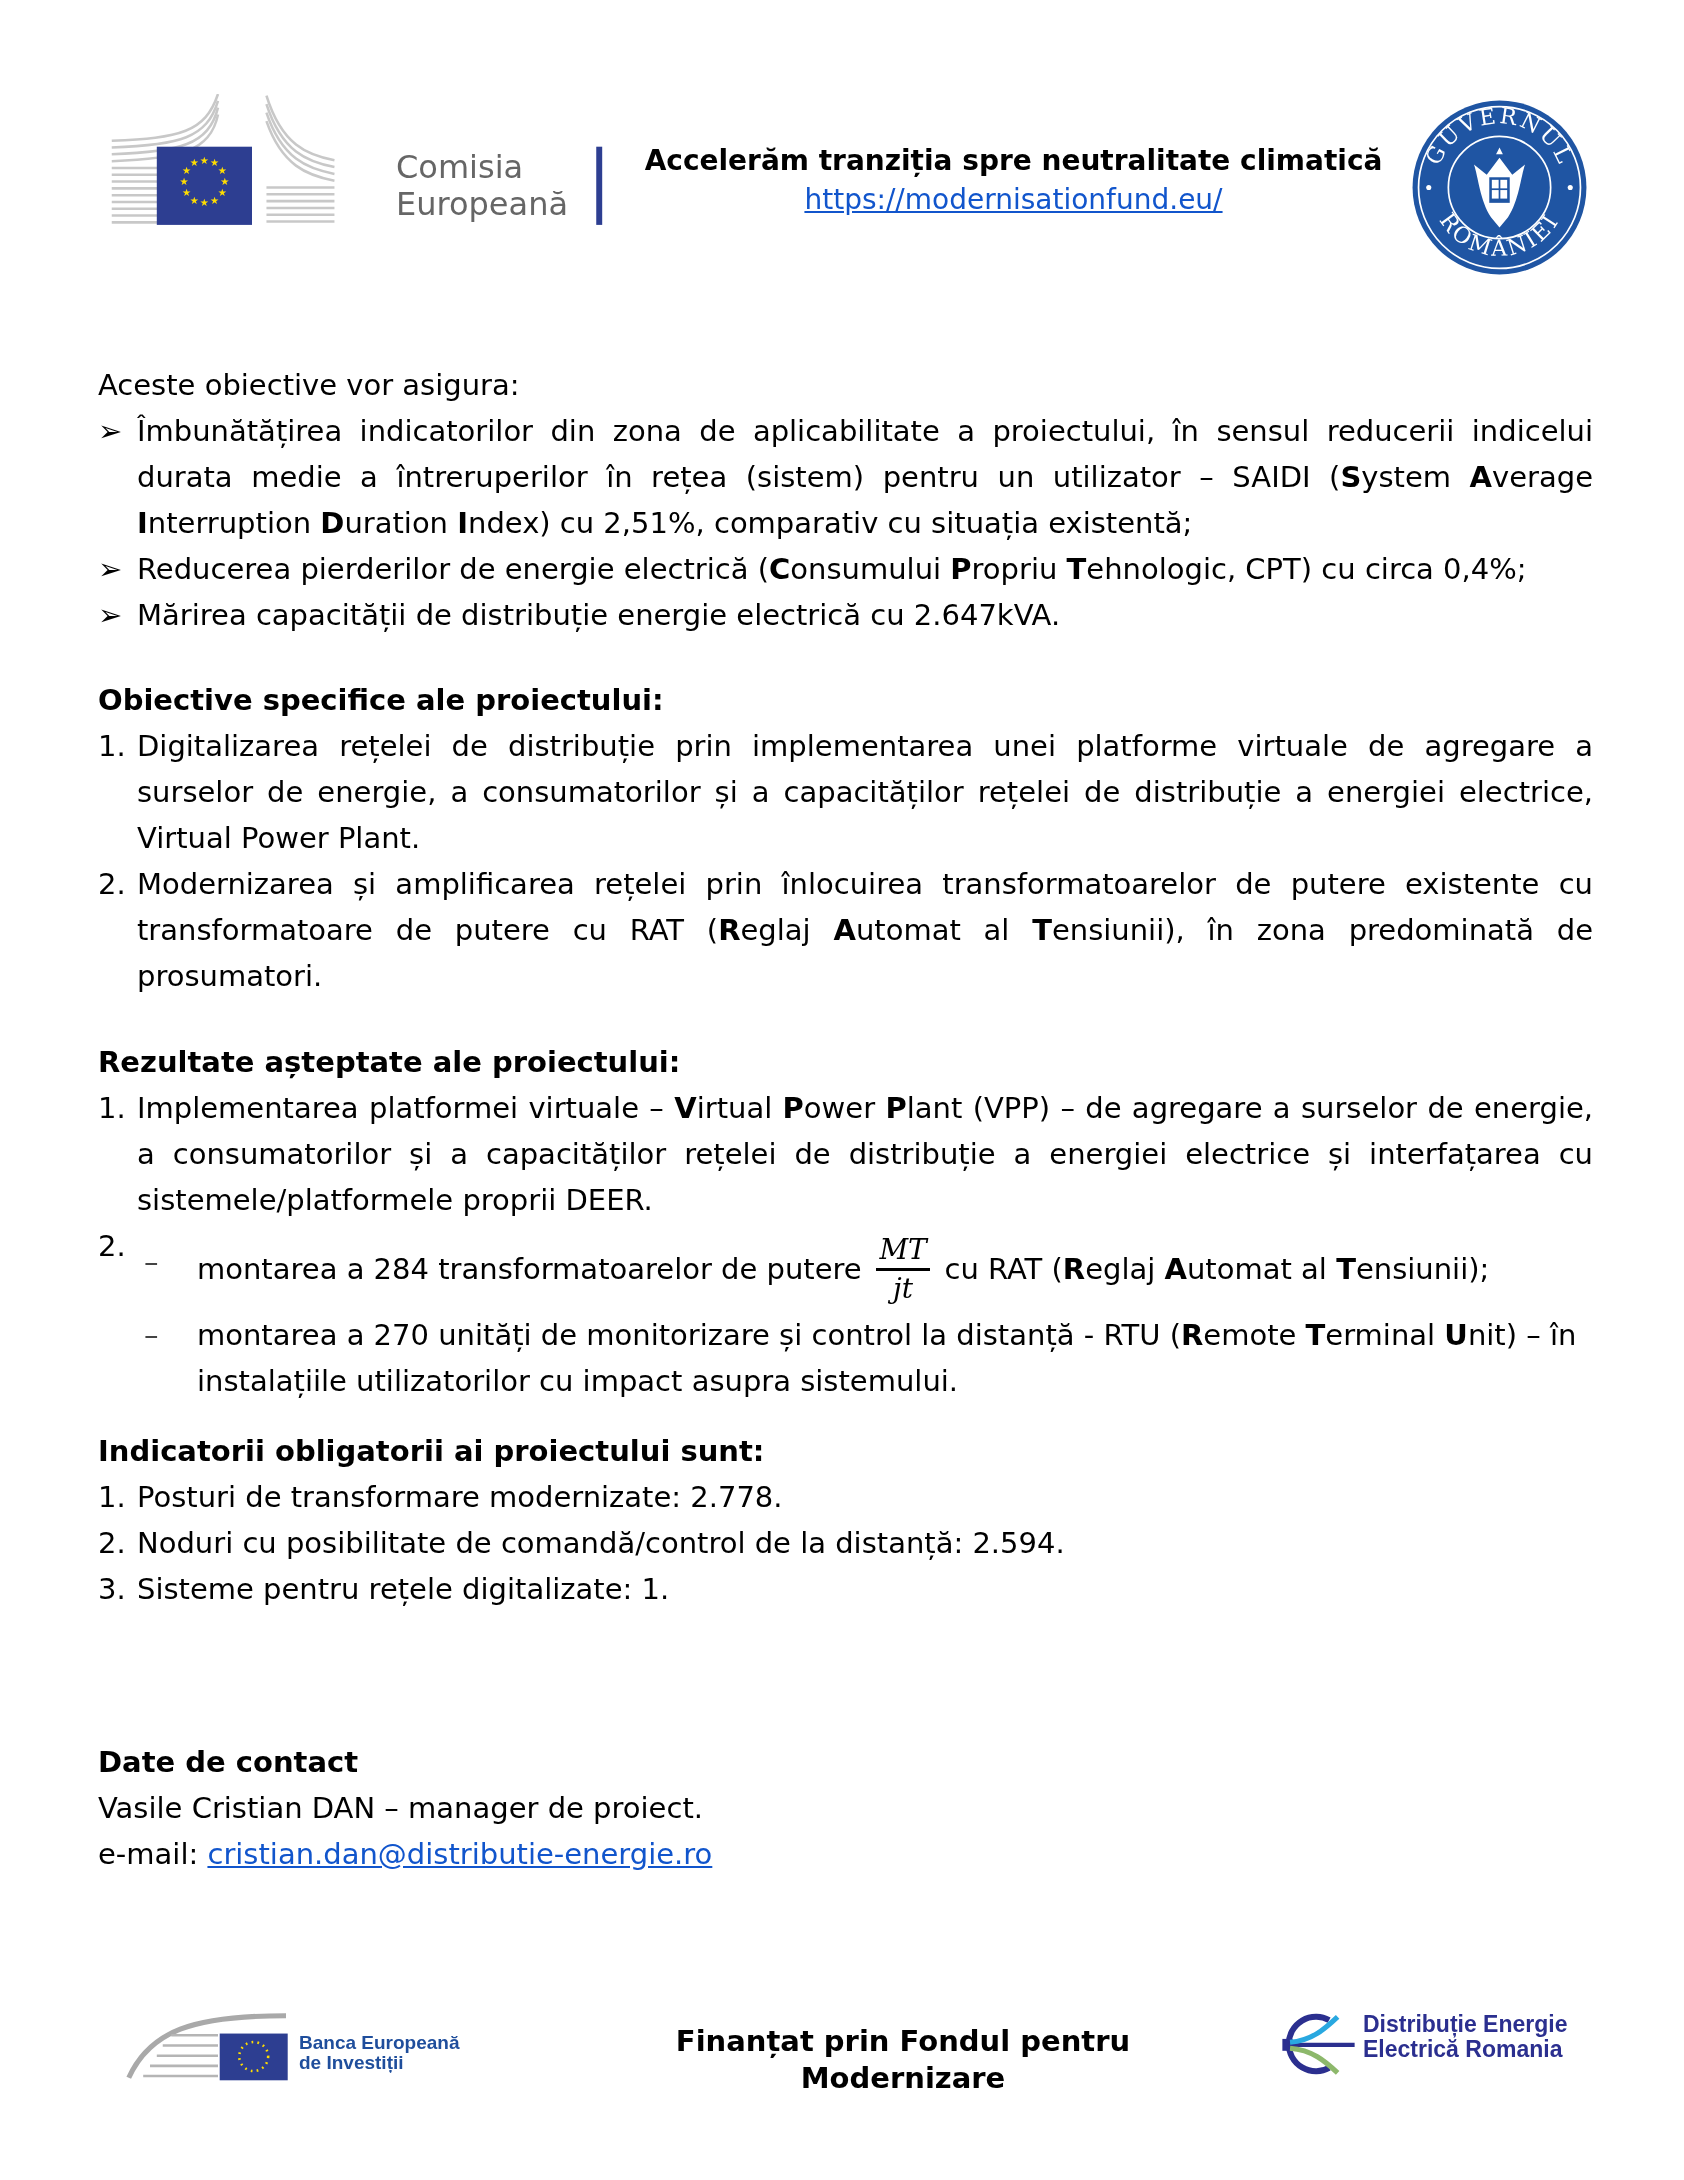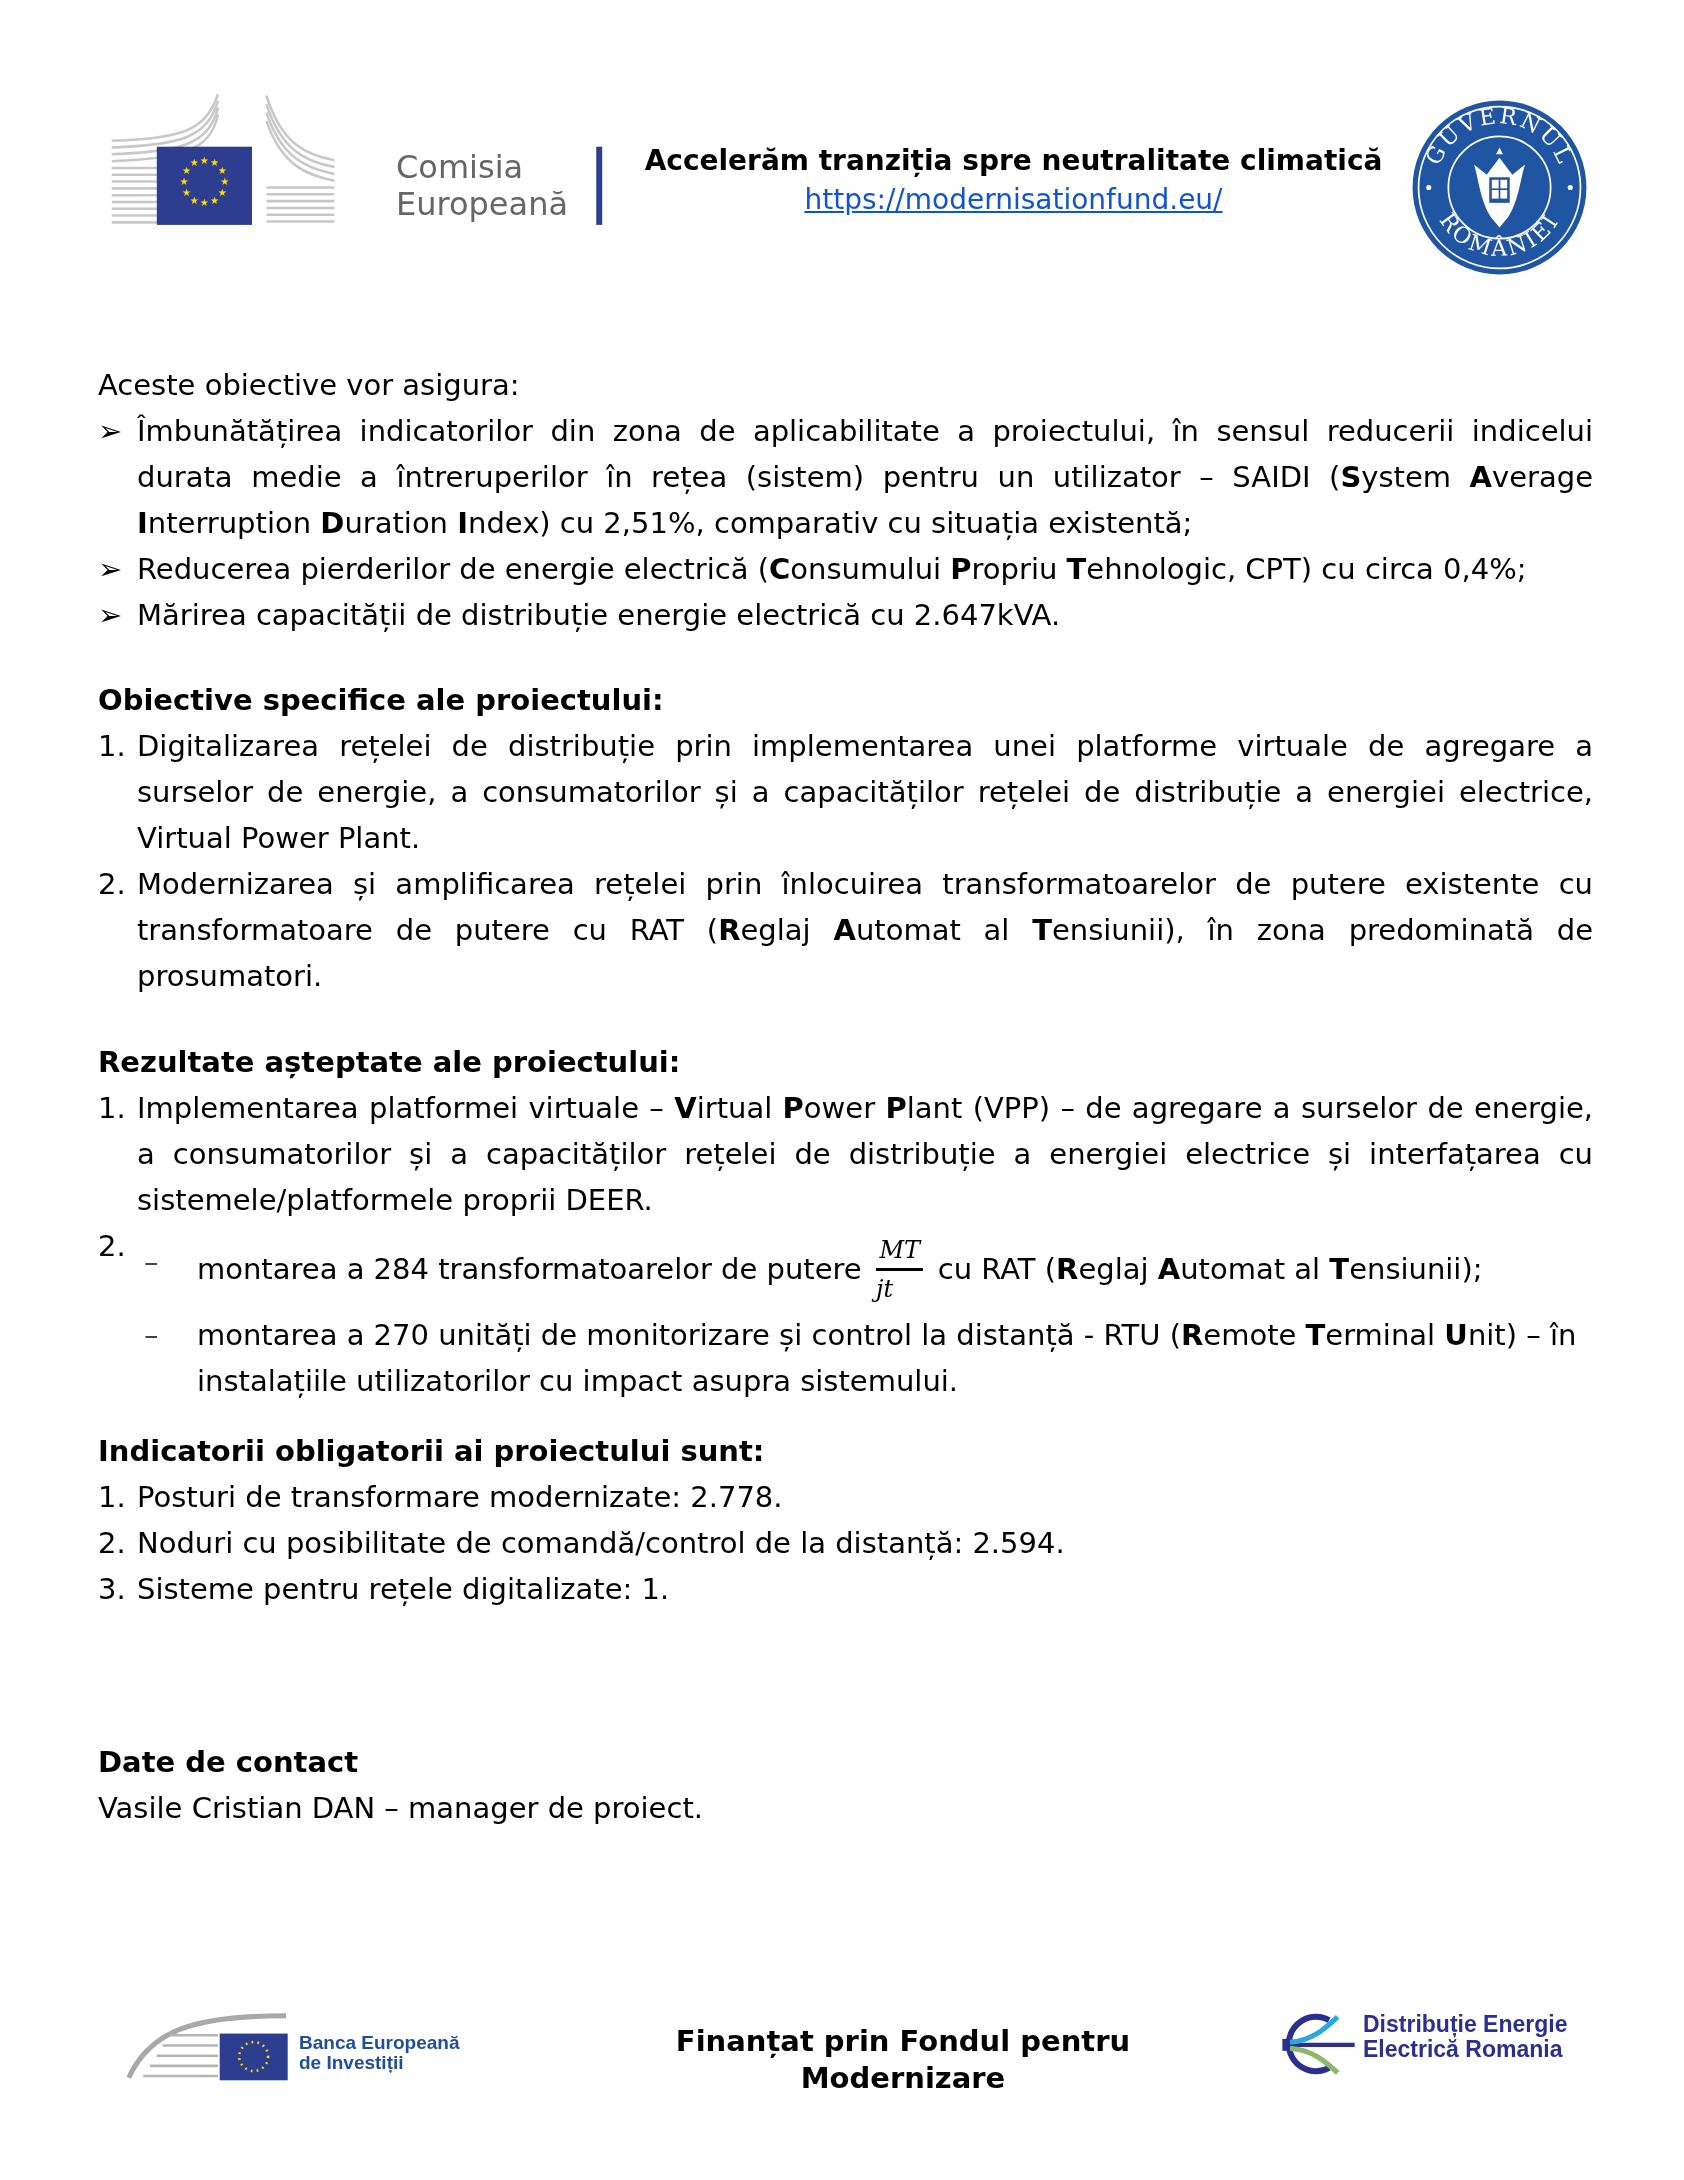--- a/index.html
+++ b/index.html
@@ -21,21 +21,21 @@
   .txt { font-size: 29px; line-height: 46px; margin-top: 17px; }
   .para { position: absolute; left: 98px; width: 1495px; }
   .bullet-row { position: relative; padding-left: 39px; text-align: justify; }
   .bullet-row .marker { position: absolute; left: 0; top: 0; }
   .num-row { position: relative; padding-left: 39px; text-align: justify; text-align-last: left; }
   .num-row .marker { position: absolute; left: 0; top: 0; }
   .justify-full { text-align-last: left; }
   .h { font-weight: bold; }
   .dash-row { position: relative; padding-left: 99px; }
   .dash-row .marker { position: absolute; left: 46px; top: 0; color: #444; }
-  .frac { display: inline-block; vertical-align: middle; font-family: "DejaVu Serif", serif; font-style: italic; font-size: 24px; line-height: 36px; margin: 0 5.1px; }
+  .frac { display: inline-block; vertical-align: middle; text-align: center; font-family: "DejaVu Serif", serif; font-style: italic; font-size: 28px; line-height: 36px; margin: 0 5.1px; }
   .frac .num { display: block; border-bottom: 3.4px solid #000; padding: 0 3.4px; }
   .frac .den { display: block; }
   a.link { color: #1155cc; text-decoration: underline; }
 
   
   #eib-logo { left: 124px; top: 1997px; width: 358px; height: 85px; }
   #footer-center { left: 588px; top: 2023px; width: 630px; text-align: center; font-weight: bold; font-size: 29px; line-height: 37px; }
   #deer-logo { left: 1278px; top: 2010px; width: 324px; height: 68px; }
   .deer-text { position: absolute; left: 85px; top: 1.7px; color: #2b2f8f; font-weight: bold; font-size: 23px; line-height: 25.6px; font-family: "Liberation Sans", sans-serif; }
   .eib-text { position: absolute; left: 175px; top: 36px; color: #1f4e9c; font-weight: bold; font-size: 19px; line-height: 20.4px; font-family: "Liberation Sans", sans-serif; }
@@ -187,20 +187,23 @@
   </div>
   <div class="num-row">
     <span class="marker">3.</span>
     <span>Sisteme pentru rețele digitalizate: 1.</span>
   </div>
 </div>
 
 <div class="para txt" style="top:1722px;">
   <div class="h">Date de contact</div>
   <div>Vasile Cristian DAN – manager de proiect.</div>
+  <div>
+    <span>e-mail: </span><a class="link">cristian.dan@distributie-energie.ro</a>
+  </div>
 </div>
 
 <div id="eib-logo" class="abs">
   <svg width="358" height="85" viewBox="0 0 420 100" style="position:absolute;left:0;top:0">
     <path d="M5 95 C 30 40, 80 22, 190 22" stroke="#a9a9a9" stroke-width="6" fill="none"></path>
     <g stroke="#b5b5b5" stroke-width="3">
       <line x1="55" y1="45" x2="110" y2="45"></line>
         <line x1="45" y1="57" x2="110" y2="57"></line>
       <line x1="38" y1="69" x2="110" y2="69"></line>
         <line x1="30" y1="81" x2="110" y2="81"></line>

